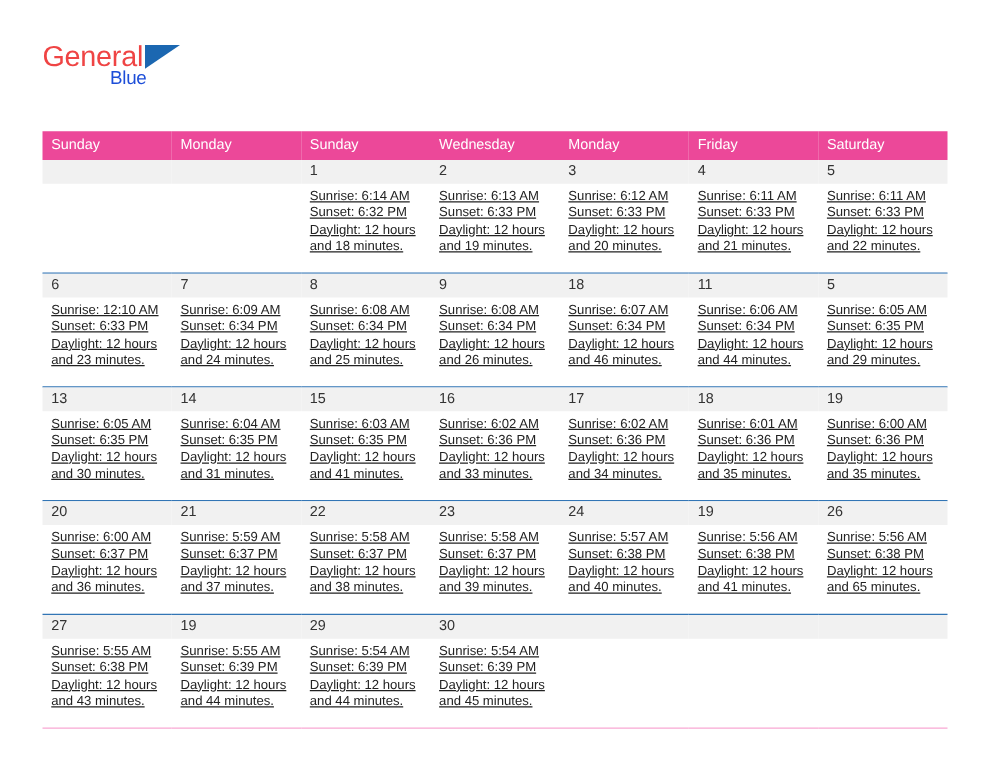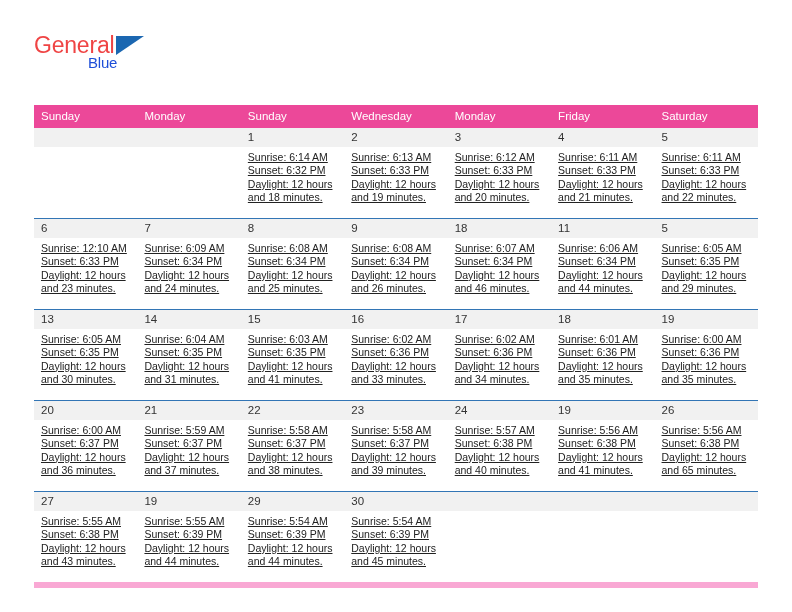--- a/index.html
+++ b/index.html
@@ -106,21 +106,21 @@
   }
 
   .week-row td {
     vertical-align: top;
     padding: 0;
     height: 90px;
     border-bottom: 1px solid #3275b5;
     background: #ffffff;
   }
   .week-row.last td {
-    border-bottom: 6px solid #f9a8d4;
+    border-bottom: 1px solid #f9a8d4;
   }
 
   .cell {
     position: relative;
     height: 89px;
     box-sizing: border-box;
   }
   .cell-daynum {
     background: #f1f1f1;
     font-size: 11.5px;

